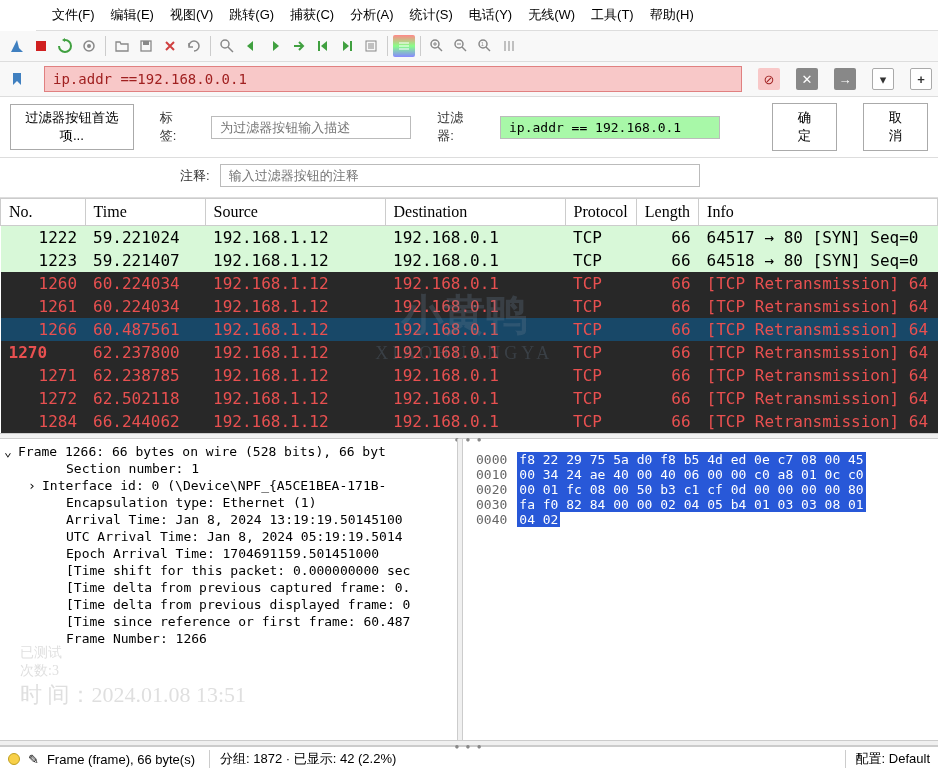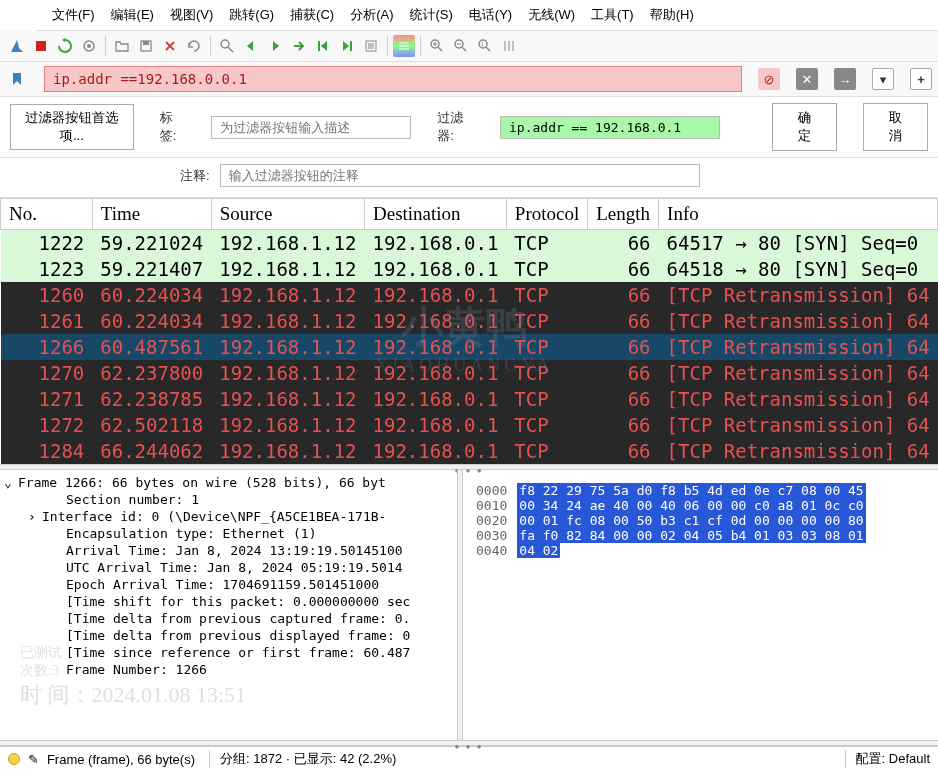--- a/index.html
+++ b/index.html
@@ -14,21 +14,21 @@
 .filter-input { flex:1; background:#f8c8c8; border:1px solid #e08080; padding:4px 8px; font-family:monospace; font-size:14px; color:#a02020; }
 .filter-btn { width:22px; height:22px; display:flex; align-items:center; justify-content:center; background:#888; color:#fff; border-radius:2px; }
 .prefbar { display:flex; align-items:center; padding:6px 10px; gap:26px; border-bottom:1px solid #ddd; }
 .prefbtn { border:1px solid #aaa; padding:4px 10px; background:#fff; }
 .lbl { color:#333; }
 .prefinput { border:1px solid #bbb; padding:3px 8px; flex:1; font-size:13px; }
 .prefinput.green { background:#a8f8a8; font-family:monospace; color:#000; }
 .btn { border:1px solid #aaa; padding:5px 20px; background:#fff; }
 .prefbar2 { display:flex; align-items:center; padding:6px 10px 10px 180px; gap:10px; border-bottom:1px solid #ddd; }
 .packet-list { flex:0 0 auto; overflow:auto; }
-table { border-collapse:collapse; width:100%; font-family:monospace; font-size:19px; }
+table { border-collapse:collapse; width:100%; font-family:monospace; font-size:16px; }
 th { text-align:left; padding:4px 8px; border:1px solid #ccc; background:#fff; font-weight:normal; font-family:"Microsoft YaHei"; }
 td { padding:2px 8px; white-space:nowrap; }
 tr.green { background:#d8f8d8; }
 tr.dark { background:#282828; color:#e85050; }
 tr.sel { background:#184868; color:#e85050; }
 .splitter-h { height:6px; background:#f0f0f0; border-top:1px solid #ccc; border-bottom:1px solid #ccc; cursor:row-resize; position:relative; }
 .dots { position:absolute; left:50%; top:1px; transform:translateX(-50%); letter-spacing:2px; color:#888; font-size:8px; }
 .detail-area { display:flex; flex:1; overflow:hidden; position:relative; }
 .tree { flex:1; overflow:auto; font-family:monospace; font-size:13px; padding:4px; position:relative; }
 .tree-line { padding:1px 0; white-space:nowrap; }
@@ -281,21 +281,21 @@
         <tr class="sel">
           <td style="text-align: right;">1266</td>
           <td>60.487561</td>
           <td>192.168.1.12</td>
           <td>192.168.0.1</td>
           <td>TCP</td>
           <td style="text-align: right;">66</td>
           <td>[TCP Retransmission] 64</td>
         </tr>
         <tr class="dark">
-          <td style="text-align: right;">1270</td>
+          <td style="text-align: left; font-weight: bold;">1270</td>
           <td>62.237800</td>
           <td>192.168.1.12</td>
           <td>192.168.0.1</td>
           <td>TCP</td>
           <td style="text-align: right;">66</td>
           <td>[TCP Retransmission] 64</td>
         </tr>
         <tr class="dark">
           <td style="text-align: right;">1271</td>
           <td>62.238785</td>

